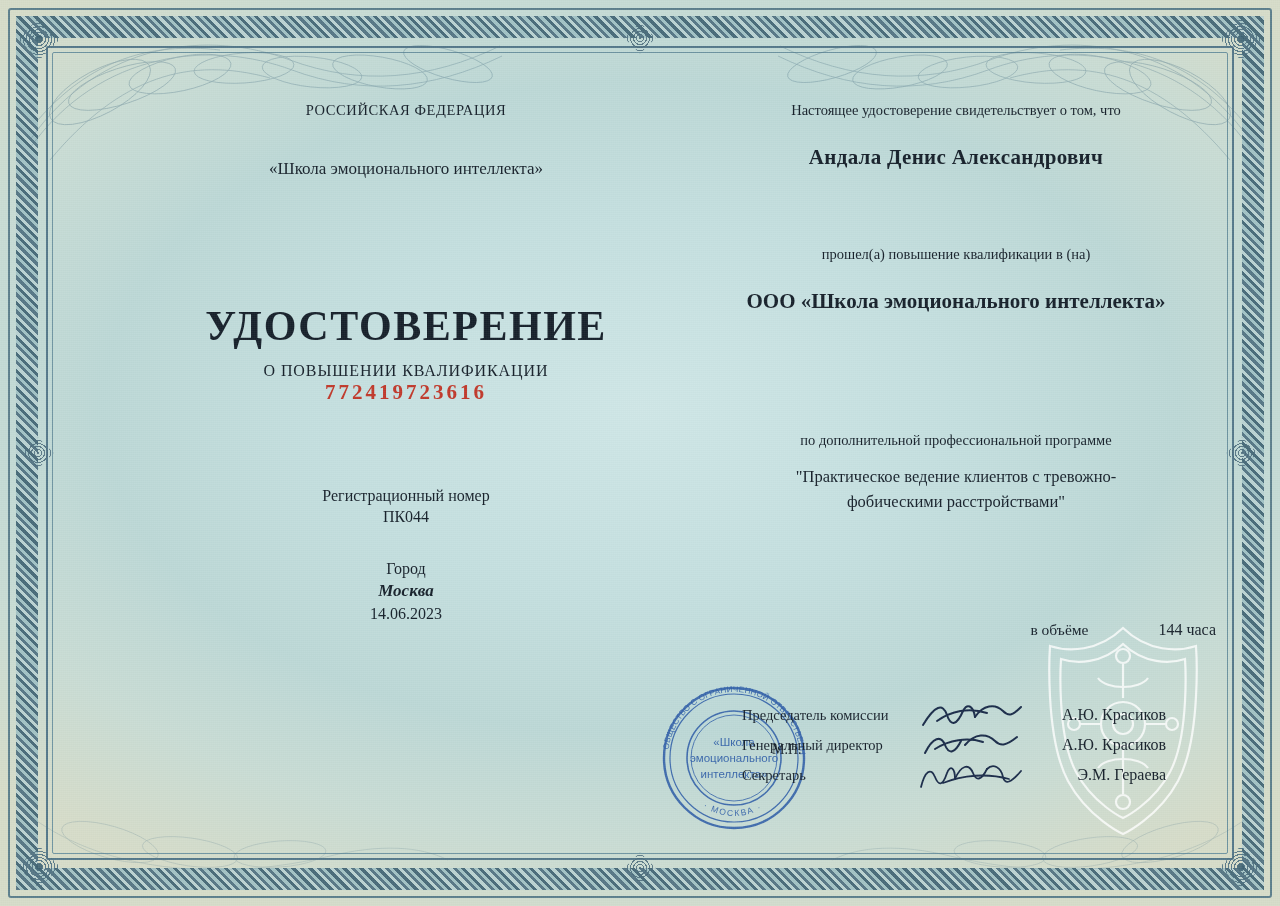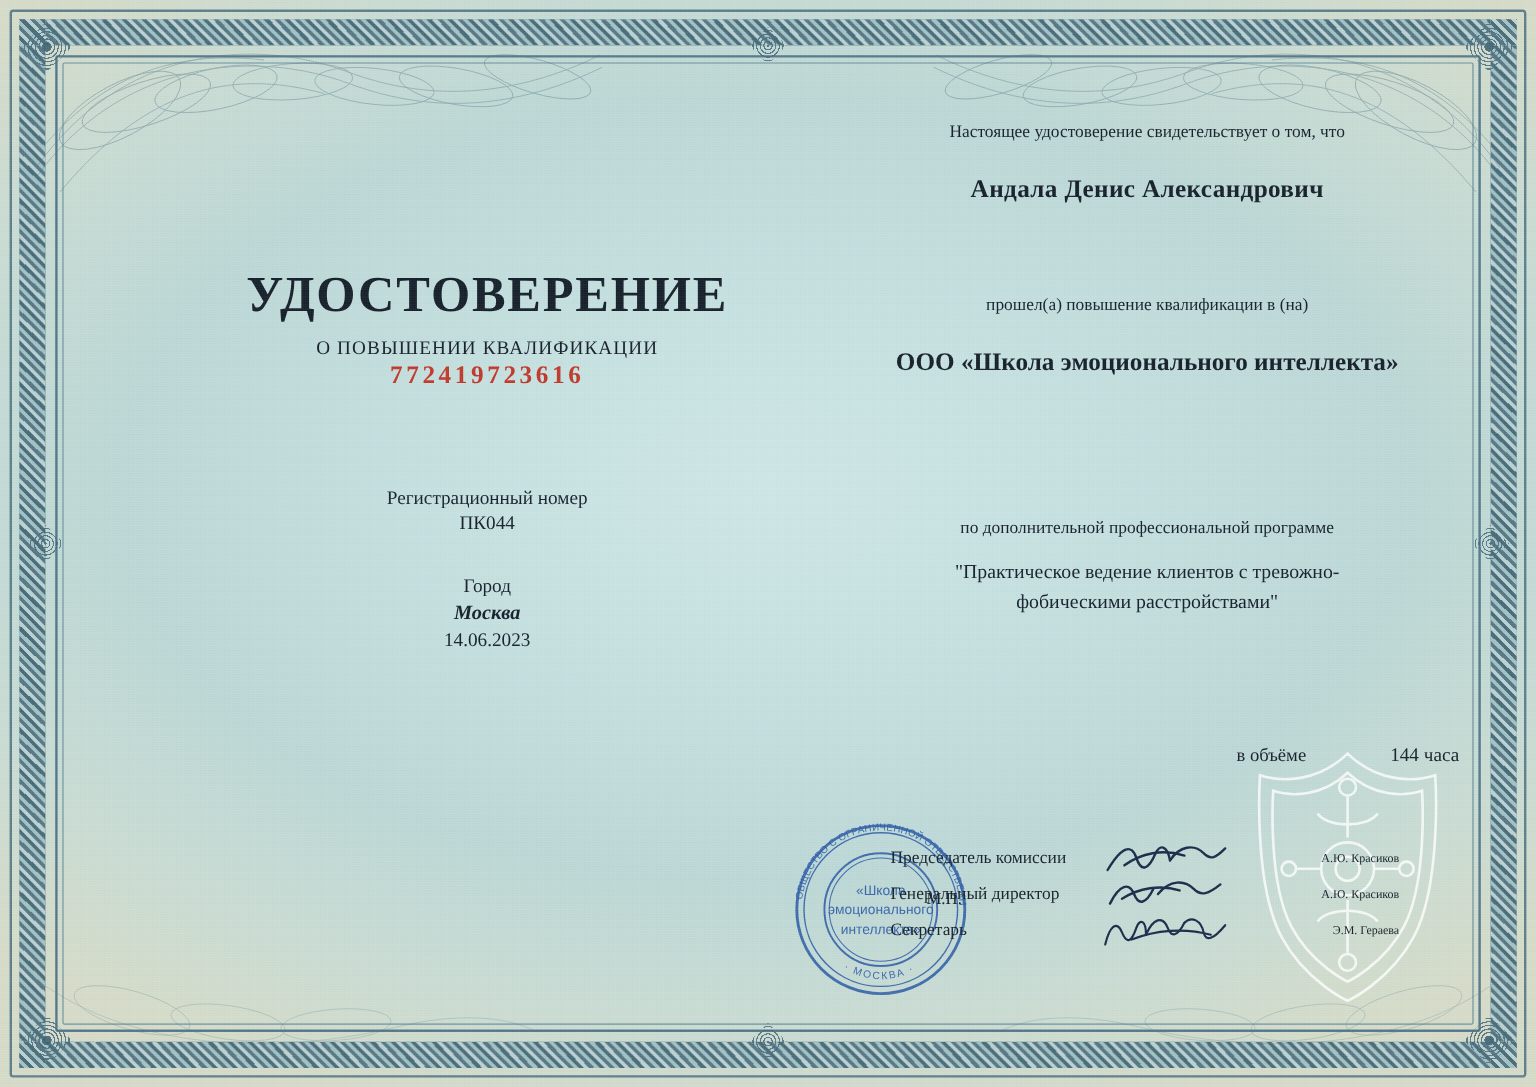--- a/index.html
+++ b/index.html
@@ -242,21 +242,21 @@
   }
   .sig-role { width: 175px; }
   .sig-scribble {
     flex: 0 0 110px;
     height: 28px;
     position: relative;
   }
   .sig-name {
     flex: 1;
     text-align: right;
-    font-size: 10px;
+    font-size: 16px;
     padding-right: 6px;
   }
 
   
   .stamp {
     position: absolute;
     left: 648px;
     top: 672px;
     width: 172px;
     height: 172px;
@@ -348,20 +348,22 @@
       <circle cx="95" cy="40" r="7"></circle>
       <circle cx="95" cy="186" r="7"></circle>
       <circle cx="46" cy="108" r="6"></circle>
       <circle cx="144" cy="108" r="6"></circle>
     </g>
   </svg>
 
   <div class="content">
 
     <div class="col-left">
+      <div class="country">РОССИЙСКАЯ ФЕДЕРАЦИЯ</div>
+      <div class="org">«Школа эмоционального интеллекта»</div>
 
       <div class="title-main">УДОСТОВЕРЕНИЕ</div>
       <div class="title-sub">О ПОВЫШЕНИИ КВАЛИФИКАЦИИ</div>
 
       <div class="serial">772419723616</div>
 
 
       <div class="reg-label">Регистрационный номер</div>
       <div class="reg-value">ПК044</div>
 

